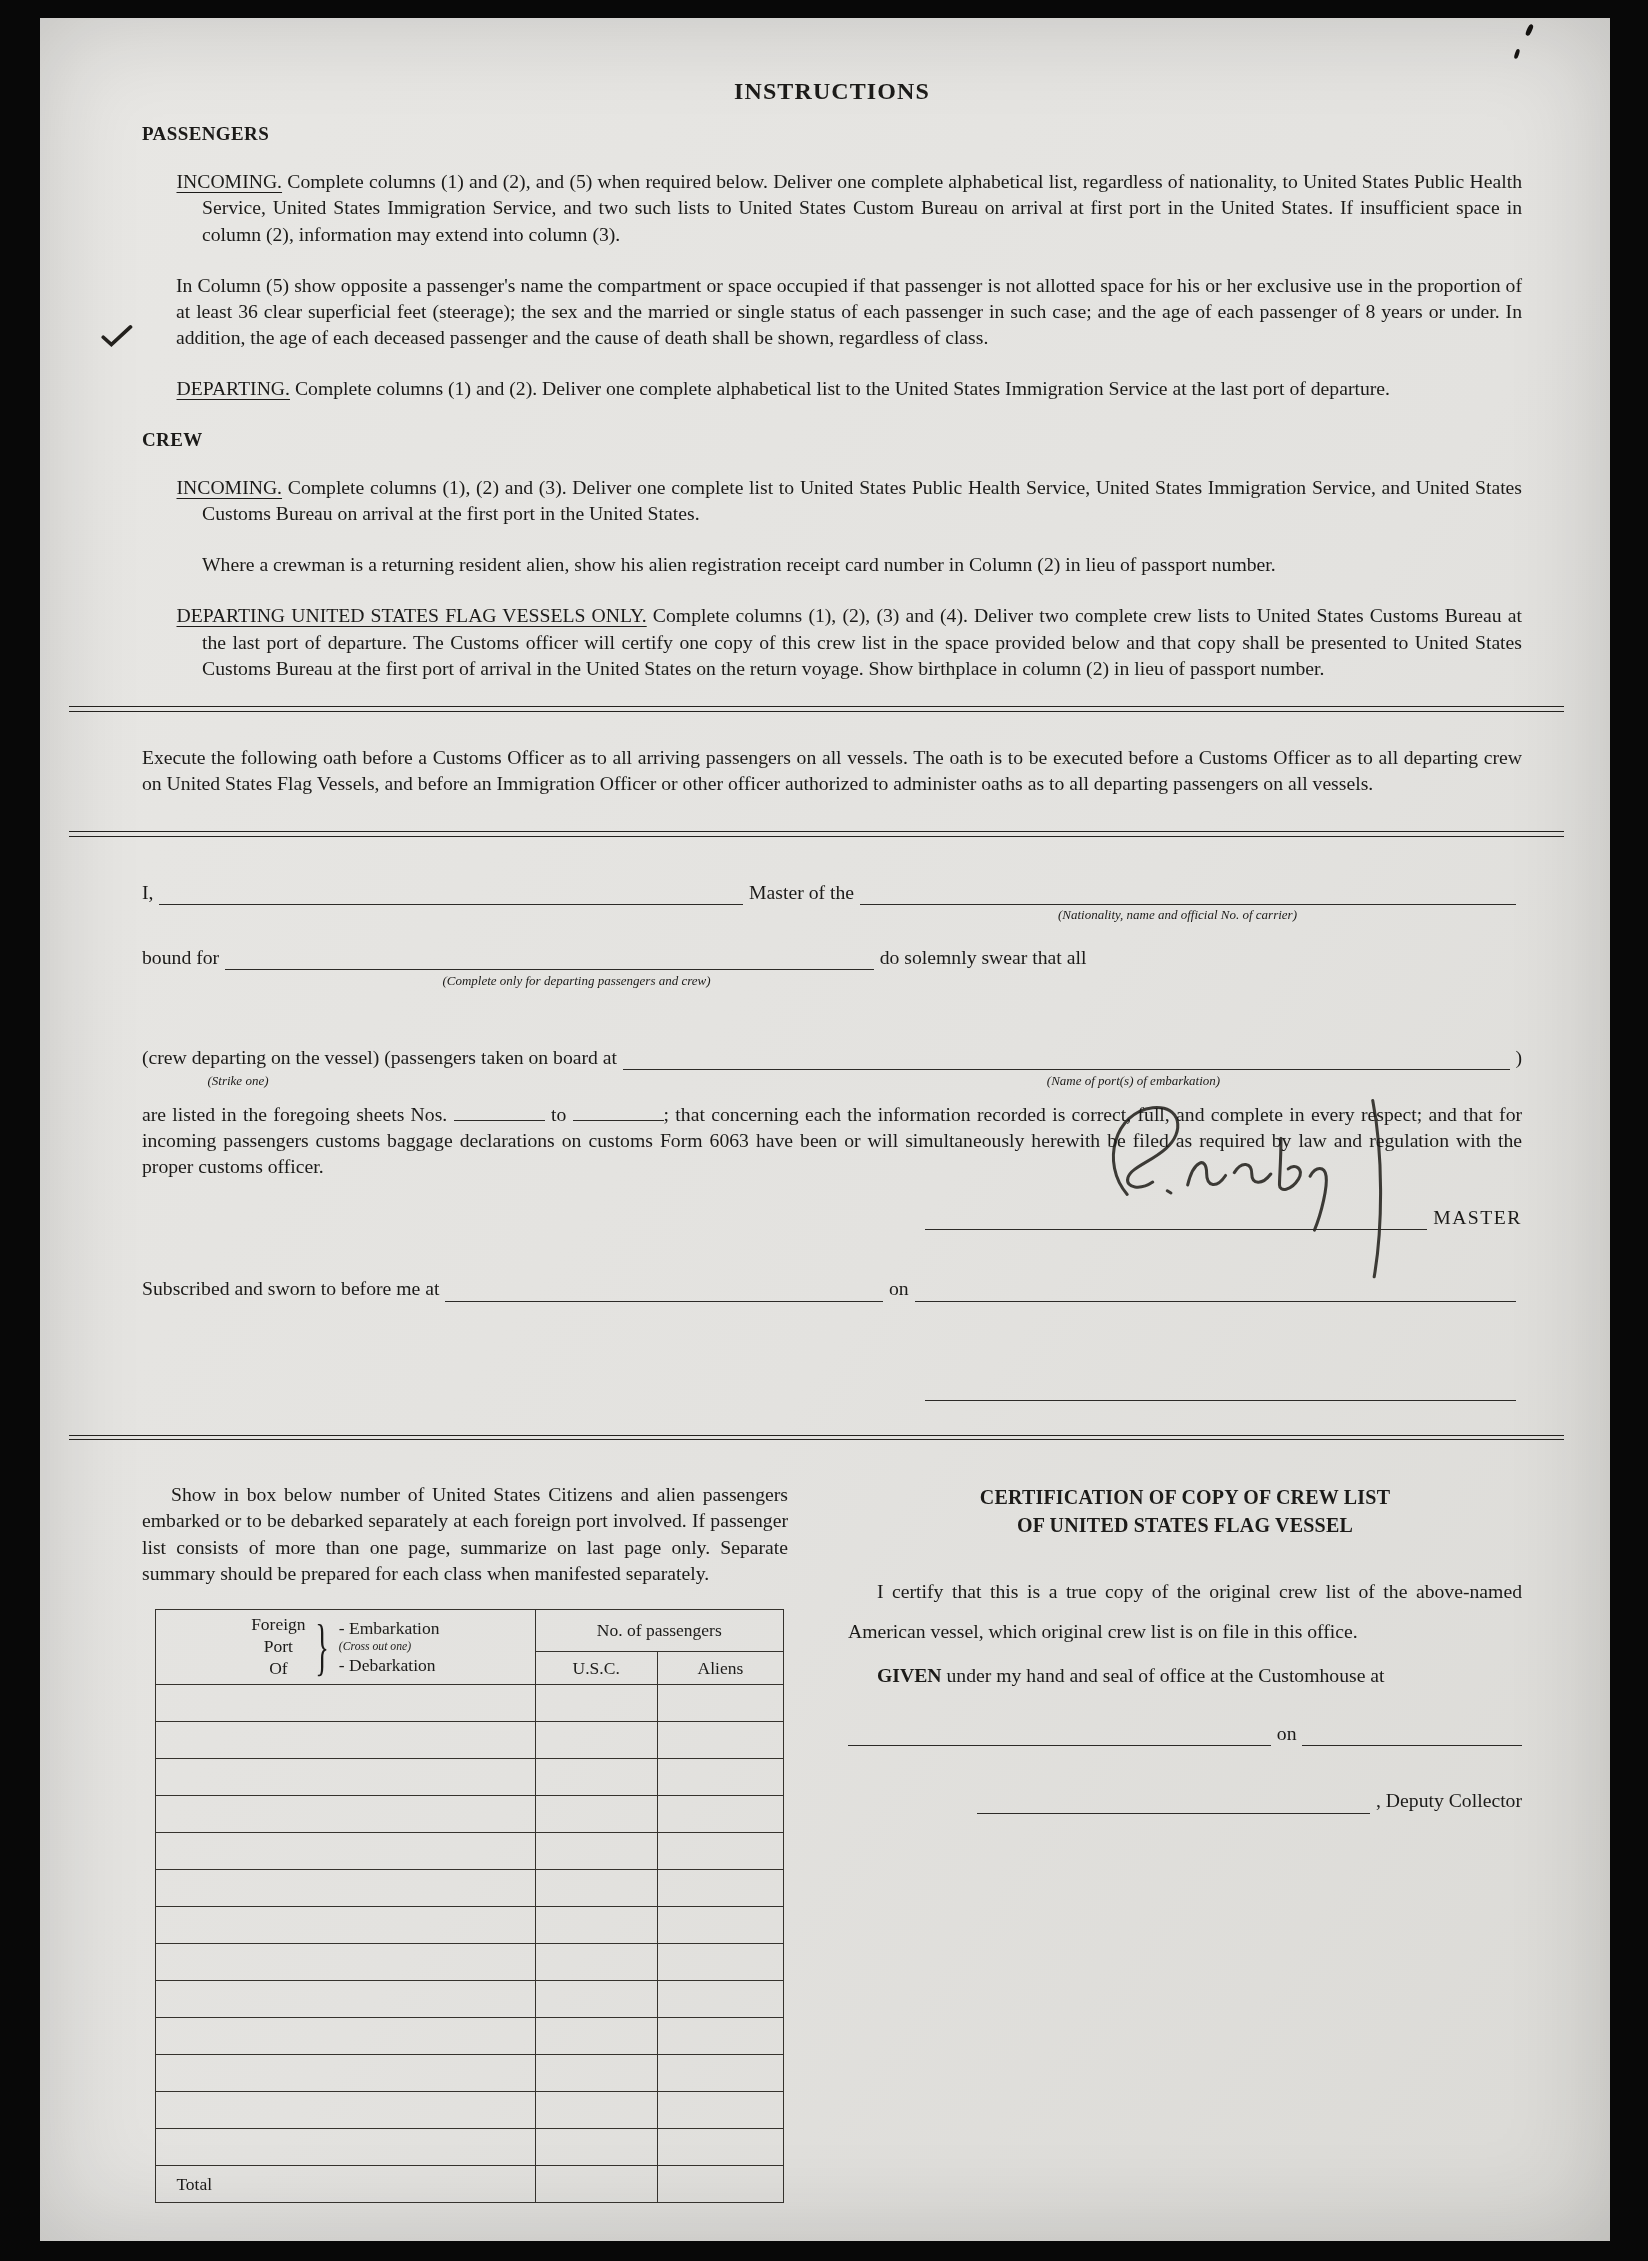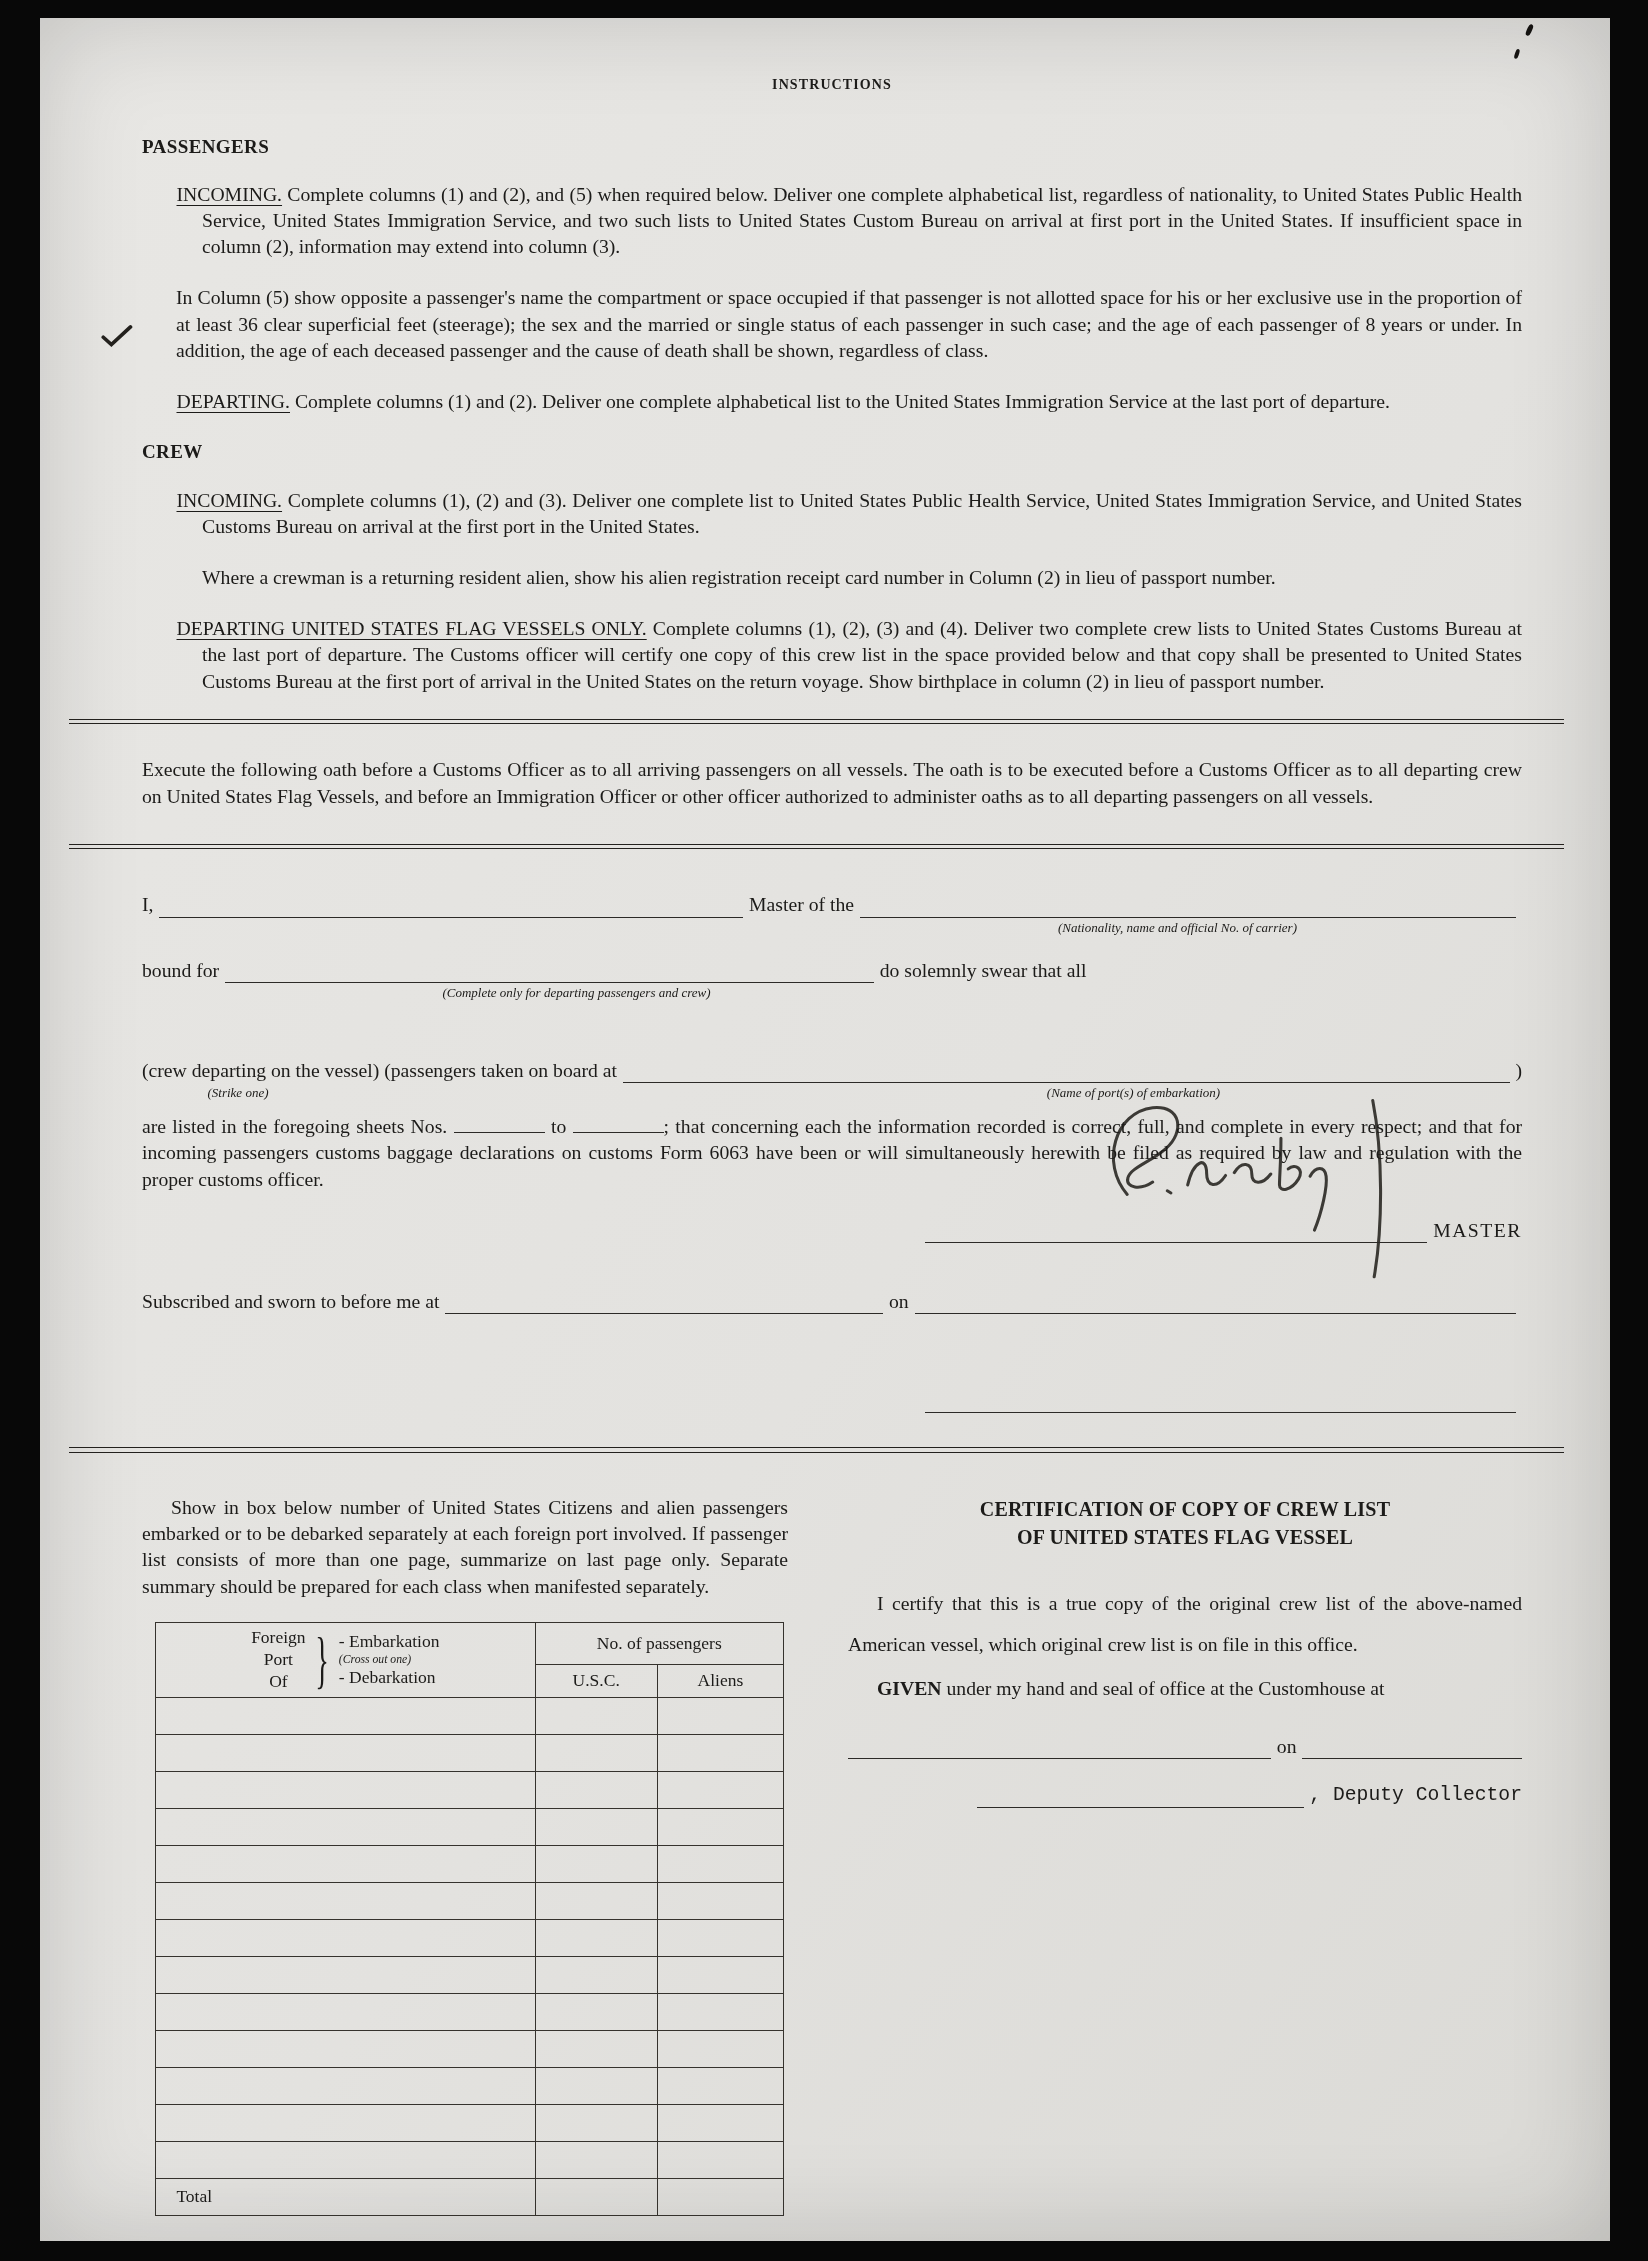--- a/index.html
+++ b/index.html
@@ -12,21 +12,21 @@
   }
   .paper {
     position:absolute; left:40px; top:18px;
     width:1570px; height:2223px;
     background:linear-gradient(125deg,#e8e7e4 0%,#e3e2df 55%,#dbdad6 100%);
     box-shadow: inset 0 0 102px rgba(0,0,0,0.16);
     color:#1c1b19;
   }
   .content { position:relative; padding:58px 88px 0 102px; font-size:19.7px; line-height:1.33; }
 
-  .doc-title { text-align:center; font-weight:bold; font-size:14px; letter-spacing:1.1px; margin:0 0 39px; }
+  .doc-title { text-align:center; font-weight:bold; font-size:24px; letter-spacing:1.1px; margin:0 0 13px; }
   .sec-h { font-weight:bold; font-size:19px; letter-spacing:0.4px; margin:0 0 22px; }
   p { margin:0 0 25px; text-align:justify; }
   .p-hang { margin-left:60px; text-indent:-25.5px; }
   .p-flat { margin-left:34px; }
   .p-ind  { margin-left:60px; }
   .u { text-decoration:underline; text-underline-offset:3.6px; }
 
   .rule-dbl {
     height:3.6px;
     border-top:1.5px solid #23211e;
@@ -297,21 +297,21 @@
         <p class="cert-body">I certify that this is a true copy of the original crew list of the above-named American vessel, which original crew list is on file in this office.</p>
 
         <p class="cert-given"><b>GIVEN</b><span> under my hand and seal of office at the Customhouse at</span></p>
 
         <div class="frow" style="margin-top:25px;">
           <span class="fl fl-fix" style="flex:0 0 423px; margin-left:0;"></span>
           <span>on</span>
           <span class="fl" style="margin-right:0;"></span>
         </div>
 
-        <div class="frow" style="margin-top:23px;font-family:Liberation Mono, monospace;">
+        <div class="frow" style="margin-top:41px;">
           <span class="spacer" style="flex:0 0 123px;"></span>
           <span class="fl"></span>
           <span>, Deputy Collector</span>
         </div>
       </div>
 
     </div>
   </div>
 </div>
 

